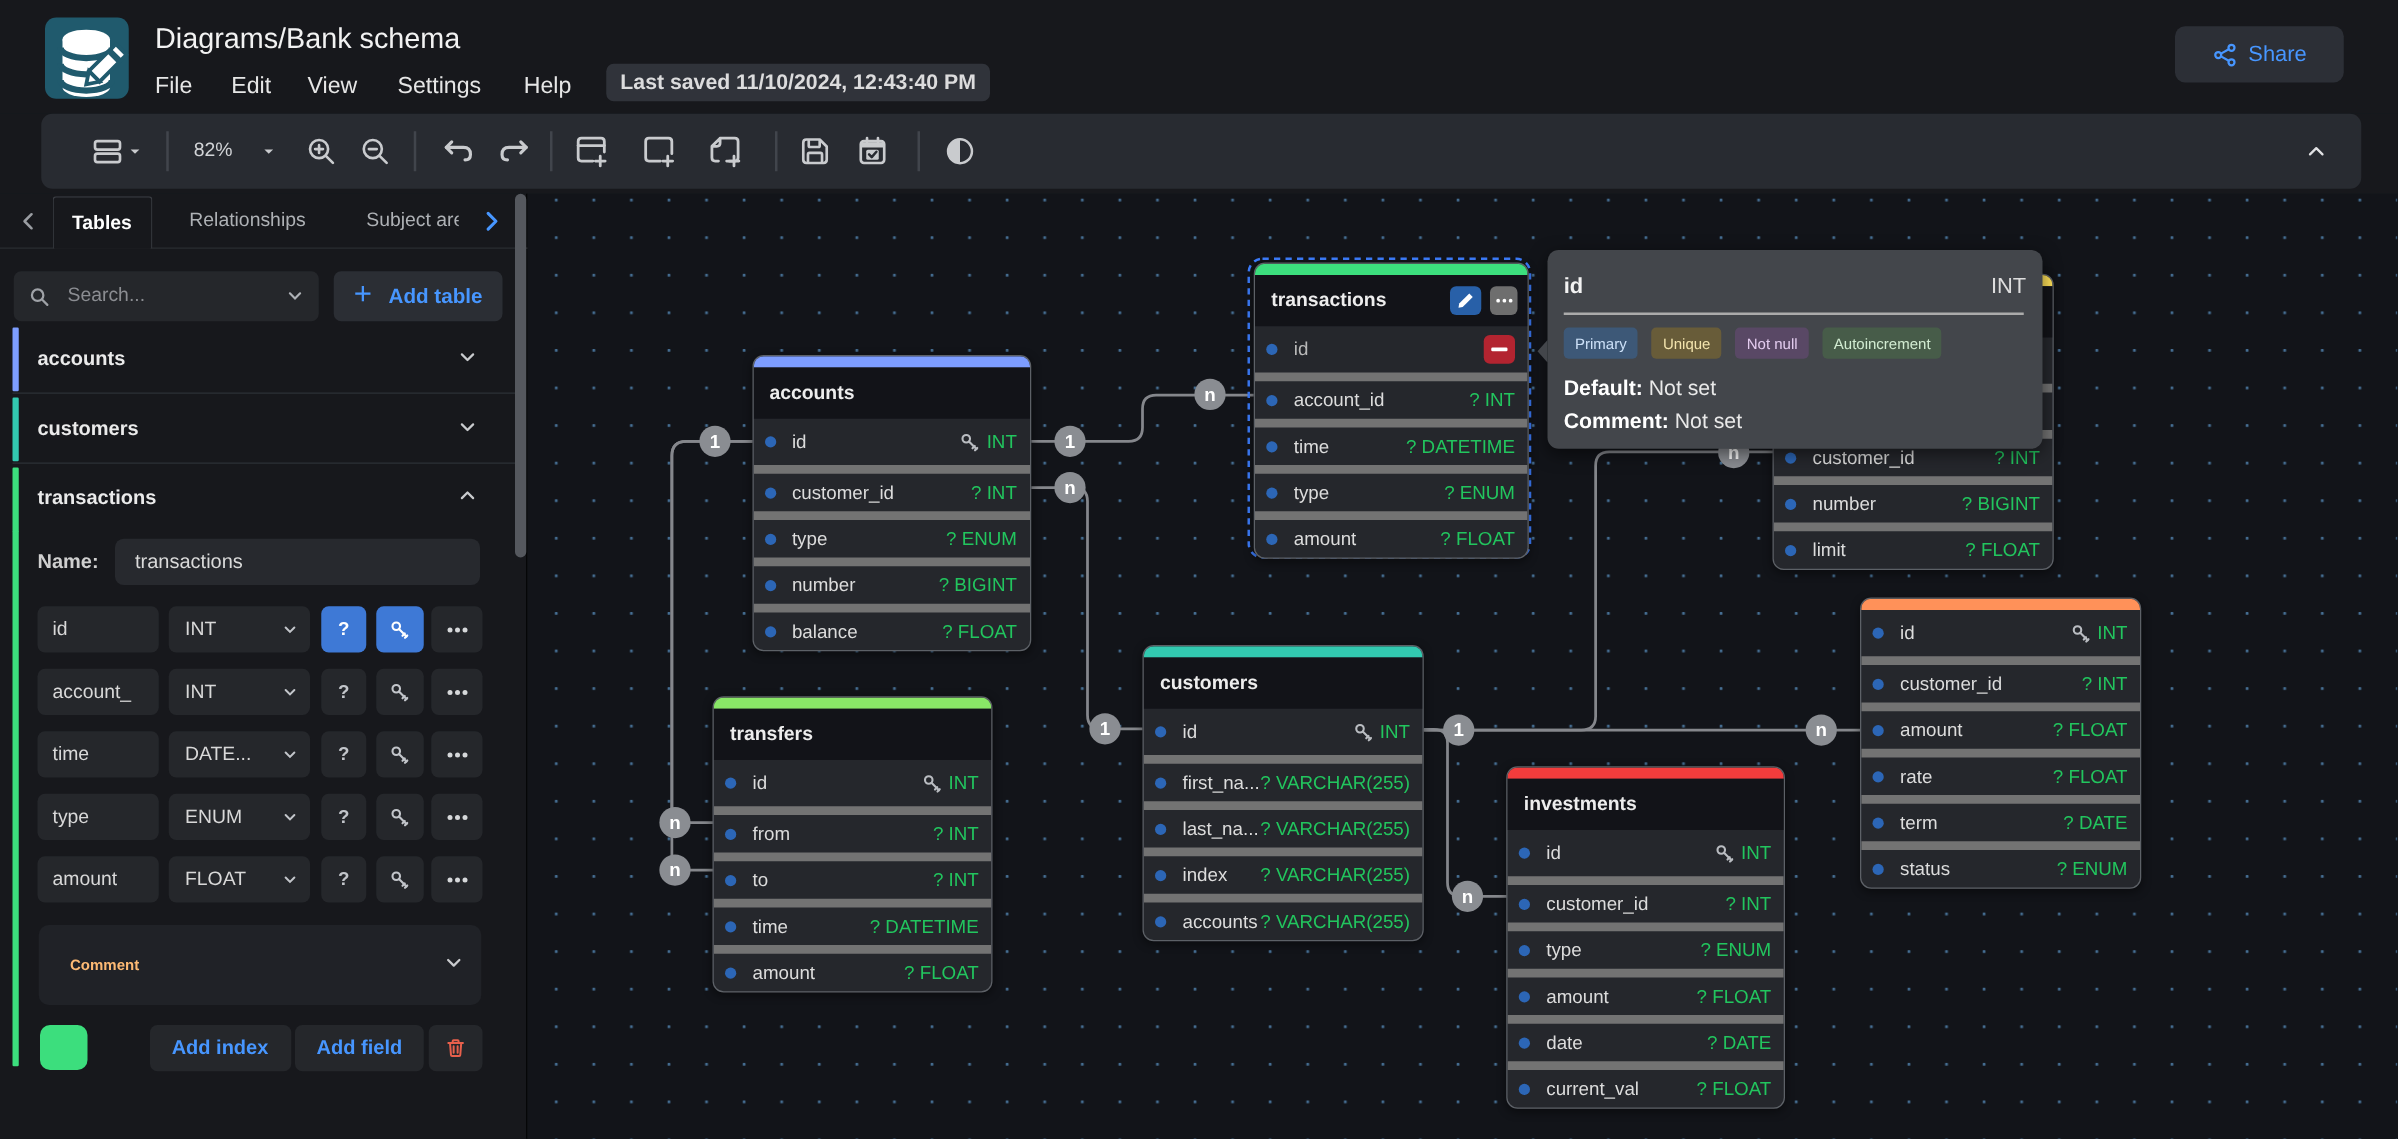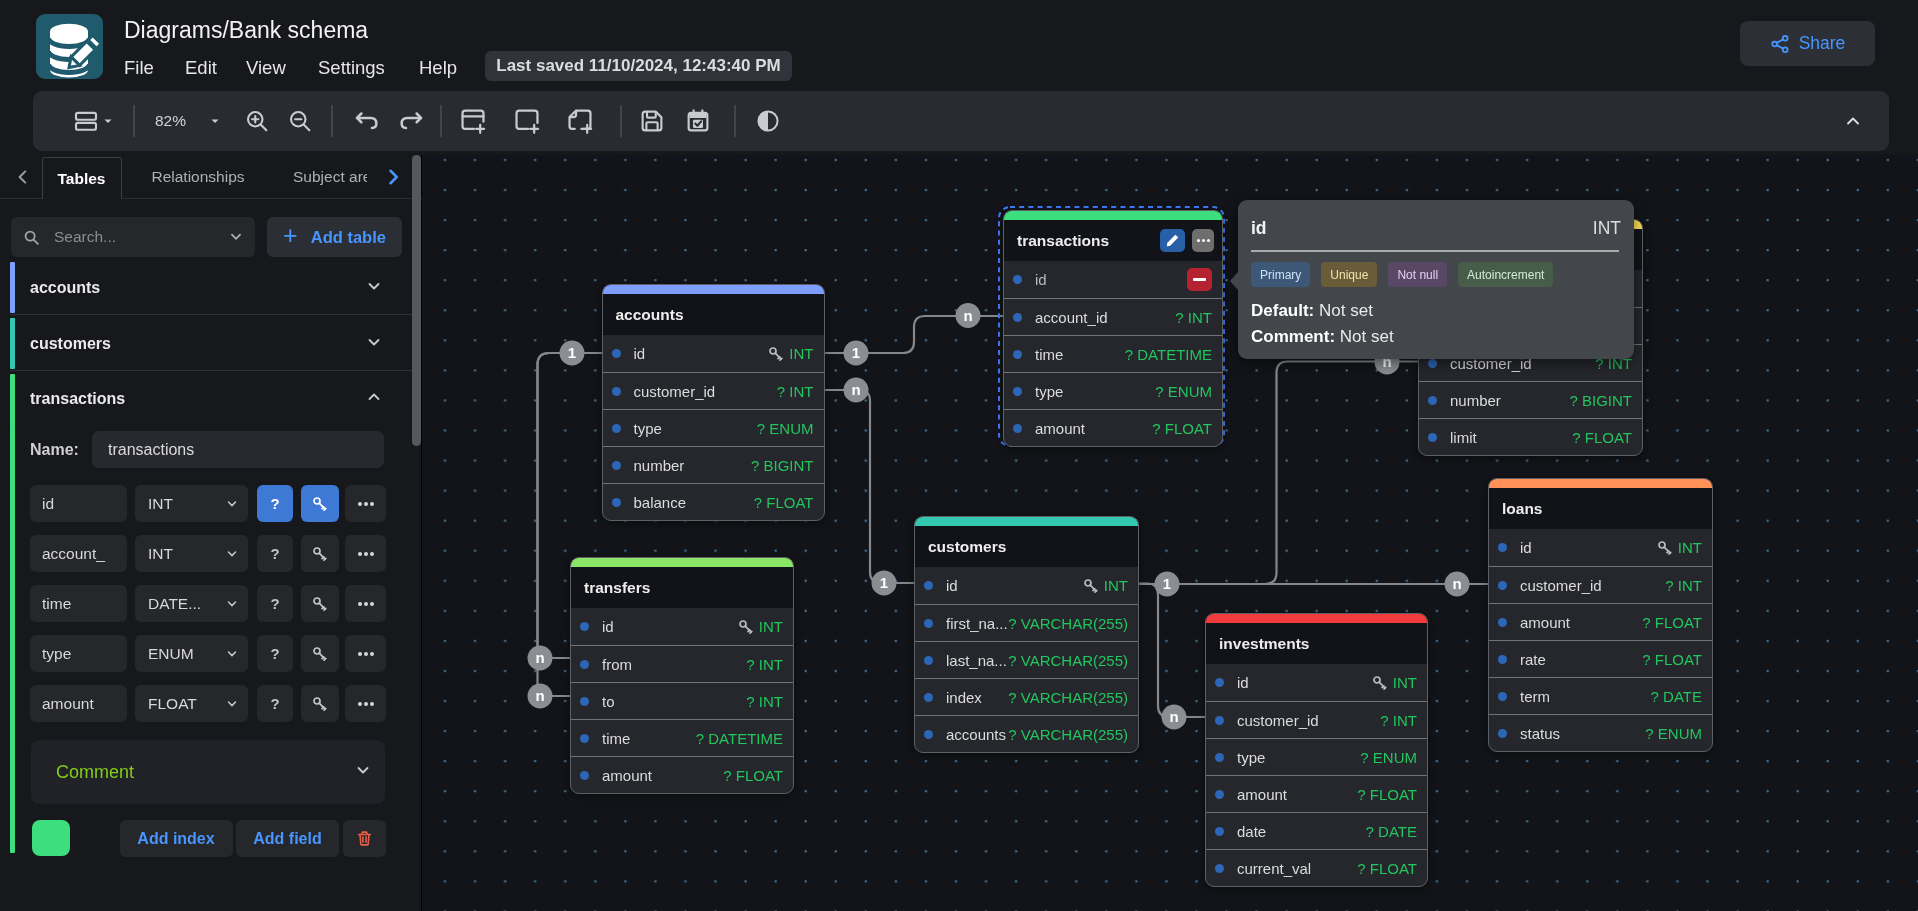--- a/index.html
+++ b/index.html
@@ -40,21 +40,21 @@
 .frow span{position:absolute;top:0;height:37px;background:#25272b;border-radius:6px;display:flex;align-items:center}
 .finput{left:30px;width:97px;padding-left:12px;font-size:15.5px;color:#d8d8d8}
 .fsel{left:135px;width:113px;padding-left:13px;font-size:15.5px;color:#d8d8d8;justify-content:space-between;padding-right:10px}
 .fsel i{font-style:normal}
 .qbtn{left:257px;width:36px;justify-content:center;font-size:15px;font-weight:bold;color:#c2c5ca}
 .kbtn{left:301px;width:38px;justify-content:center}
 .qbtn.on,.kbtn.on{background:#3e79d6;color:#fff}
 .mbtn{left:345px;width:41px;justify-content:center}
 .d3{display:block;width:4px;height:4px;border-radius:50%;background:#d6d8da;box-shadow:-6px 0 0 #d6d8da,6px 0 0 #d6d8da}
 .commentbox{position:absolute;left:31px;top:585px;width:354px;height:64px;background:#202227;border-radius:8px;display:flex;align-items:center;padding:0 14px 0 25px}
-.commentbox span:first-child{font-size:18px;font-weight:normal;color:#84cc16}
+.commentbox span:first-child{font-size:12px;font-weight:bold;color:#fdba74}
 .cchev{margin-left:auto}
 .swatch{position:absolute;left:31.5px;top:665px;width:38.5px;height:36px;background:#3cde7d;border-radius:8px}
 .btn{position:absolute;top:665px;height:37px;background:#25272b;border-radius:6px;display:flex;align-items:center;justify-content:center;color:#4796ff;font-size:16px;font-weight:bold}
 .addindex{left:119.5px;width:113px}
 .addfield{left:236px;width:103px}
 .trashbtn{position:absolute;left:343px;top:665px;width:43px;height:37px;background:#25272b;border-radius:6px;display:flex;align-items:center;justify-content:center}
 .issues{position:absolute;left:0;top:700px;width:422px;height:56px;background:#17181c;border-top:1px solid #2b2e33}
 .issues > svg{position:absolute;left:23px;top:19px}
 .ititle{position:absolute;left:52px;top:50%;transform:translateY(-50%);font-size:16.5px;font-weight:bold;color:#f0f0f0}
 .badge{position:absolute;left:103px;top:8px;width:21px;height:21px;border-radius:50%;background:#3b82f6;color:#fff;font-size:13px;display:flex;align-items:center;justify-content:center}
@@ -63,21 +63,21 @@
 .sthumb{position:absolute;left:411.5px;top:0;width:9px;height:291px;background:#55585e;border-radius:5px}
 
 .canvas{position:absolute;left:422px;top:155px;width:1496px;height:756px;background:#121419;overflow:hidden}
 .grid{position:absolute;left:0;top:0}
 .rels{position:absolute;left:0;top:0}
 .card{position:absolute;background:#25272c;border:1.2px solid #5d6167;border-radius:9px;overflow:hidden;box-shadow:0 2px 8px rgba(0,0,0,0.45)}
 .strip{height:9px}
 .cname{height:41px;background:#121318;display:flex;align-items:center;padding:0 8px 0 13px;font-weight:bold;font-size:15.5px;color:#ededed}
 .cname span:first-child{flex:0 0 auto}
 .crow{display:flex;align-items:center;height:37px;padding:0 10px 0 9px}
-.crow.sep{border-top:1px solid #737373}
+.crow.sep{border-top:7px solid #737373}
 .dot{width:9px;height:9px;border-radius:50%;background:#2c66b6;margin-right:13px;flex:0 0 auto}
 .fname{font-size:15px;color:#dcdcdc}
 .ftype{margin-left:auto;font-size:15px;color:#22c55e;display:flex;align-items:center;gap:5px}
 .key{flex:0 0 auto}
 .tbtns{margin-left:auto;display:flex;gap:7px}
 .editbtn{width:25px;height:23px;background:#2860a8;border-radius:5px;display:flex;align-items:center;justify-content:center}
 .morebtn{width:22px;height:23px;background:#6e6e6e;border-radius:5px;display:flex;align-items:center;justify-content:center}
 .morebtn .d3{width:3px;height:3px;box-shadow:-5px 0 0 #fff,5px 0 0 #fff;background:#fff}
 .minusbtn{margin-left:auto;width:25px;height:23px;background:#b32430;border-radius:5px;display:flex;align-items:center;justify-content:center}
 .minusbtn span{width:13px;height:2.5px;background:#fff;border-radius:1px}
@@ -660,23 +660,20 @@
         <div class="crow sep">
           <span class="dot"></span>
           <span class="fname">current_val</span>
           <span class="ftype">
             <span>? FLOAT</span>
           </span>
         </div>
       </div>
       <div class="card" style="left:1066px;top:323px;width:225px">
         <div class="strip" style="background:#ff9159"></div>
-        <div class="cname">
-          <span>loans</span>
-        </div>
         <div class="crow">
           <span class="dot"></span>
           <span class="fname">id</span>
           <span class="ftype">
             <svg class="key" width="16" height="16" viewBox="0 0 16 16">
               <g stroke="#b9bcc1" stroke-width="1.7" fill="none" stroke-linecap="round">
                 <circle cx="5" cy="5" r="3"></circle>
                 <path d="M7.2 7.2 L13.2 13.2"></path>
                 <path d="M10 12.6 L11.8 10.8"></path>
                 <path d="M12 14.2 L13.8 12.4"></path>

